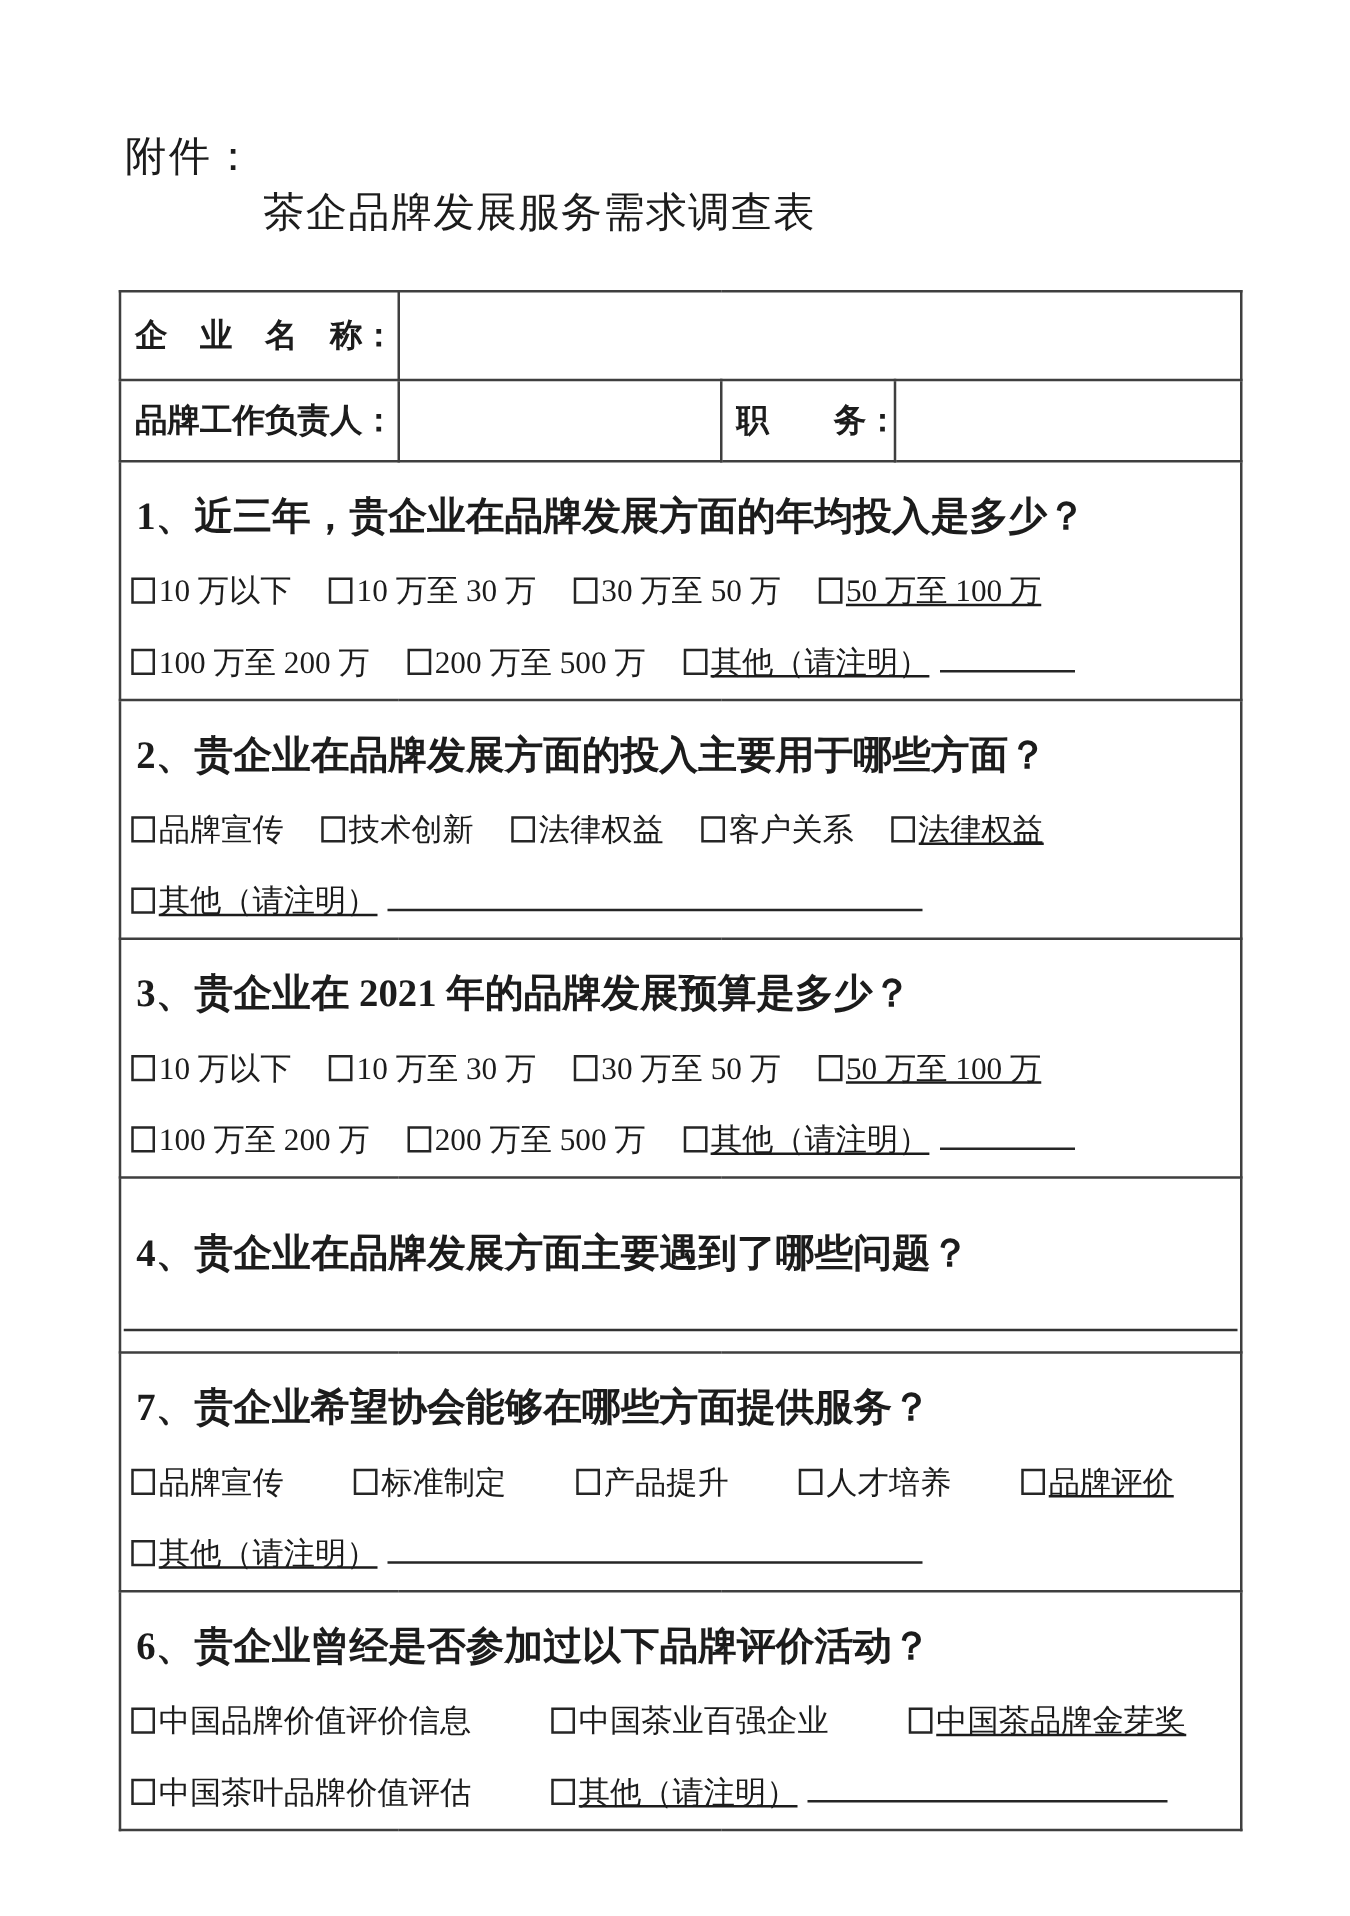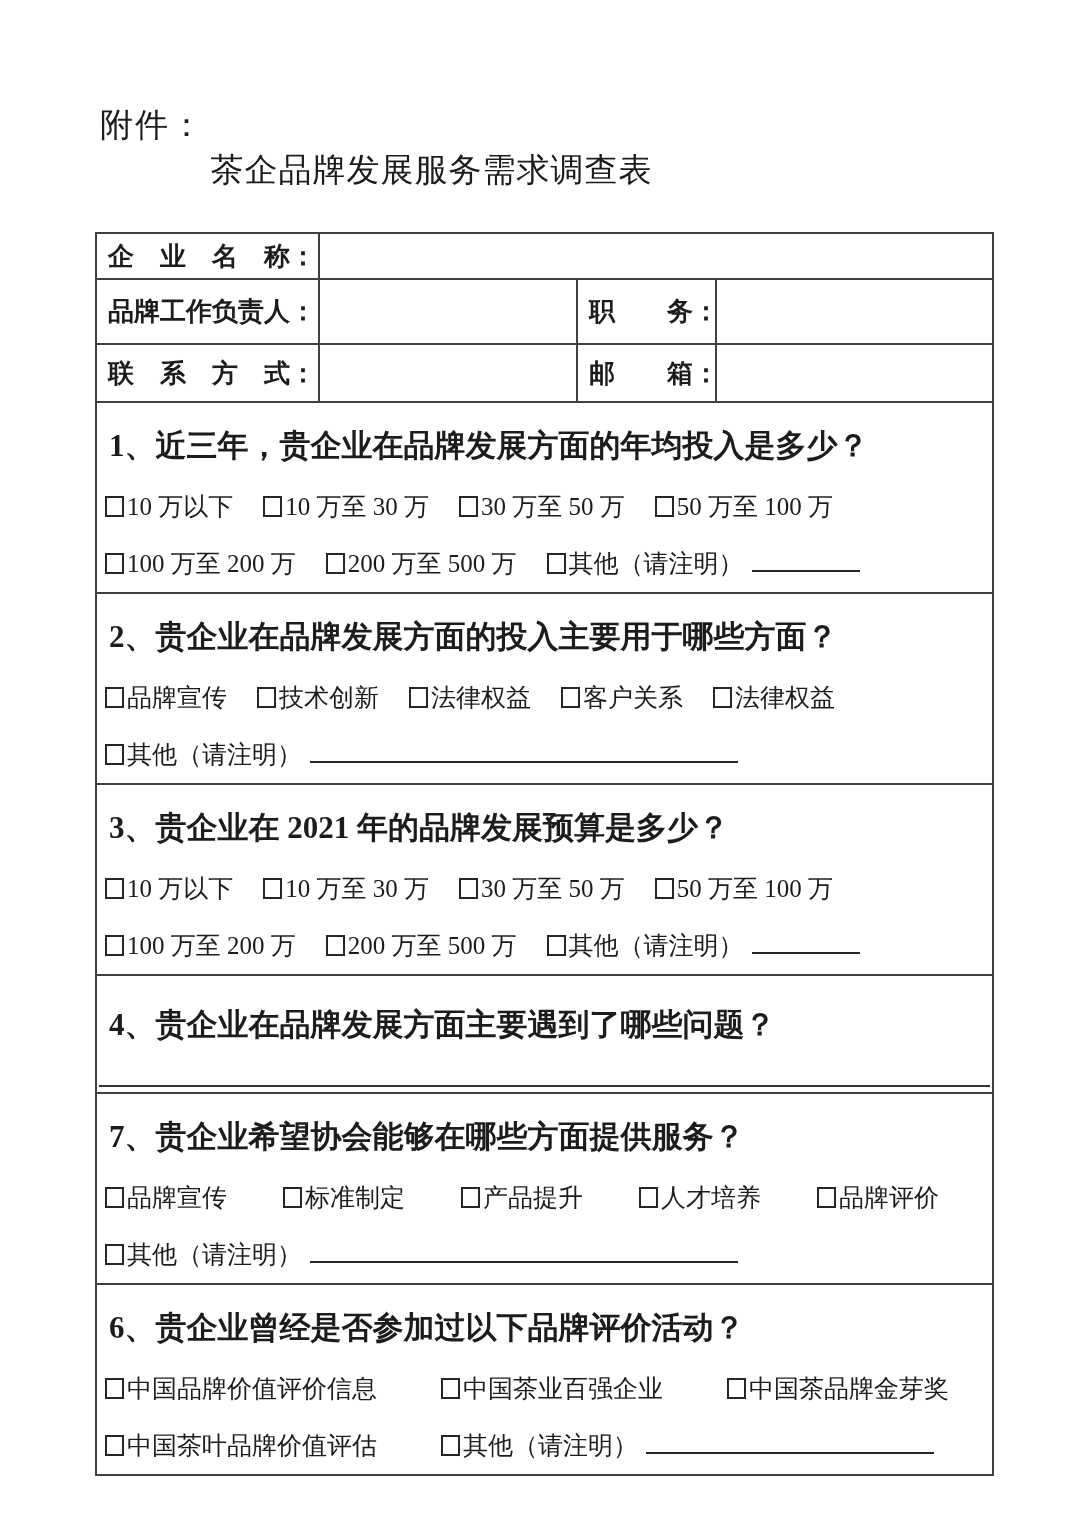--- a/index.html
+++ b/index.html
@@ -68,21 +68,21 @@
   .q-opts {
     margin: 0;
     font-size: 25px;
     line-height: 57px;
     white-space: nowrap;
   }
   .opt { display: inline-block; }
   .gap-md .opt { margin-right: 30px; }
   .gap-lg .opt { margin-right: 56px; }
   .gap-xl .opt { margin-right: 64px; }
-  .q-opts .opt:last-child { margin-right: 0; }
+  .q-opts .opt:last-child { margin-right: 0; text-decoration: underline; }
   .cb {
     display: inline-block;
     width: 15px;
     height: 17px;
     border: 2px solid #262626;
     margin-right: 3px;
     vertical-align: -2px;
     background: #ffffff;
   }
   .blank {
@@ -109,48 +109,38 @@
 
 <table class="survey">
   <colgroup>
     <col style="width:223px">
     <col style="width:258px">
     <col style="width:139px">
     <col style="width:277px">
   </colgroup>
 
   <tbody>
-      <tr style="height:46px">
+      <tr style="height:71px">
     <td class="lbl">
       <span>企　业　名　称：</span>
     </td>
     <td class="val" colspan="3"></td>
   </tr>
 
   <tr style="height:65px">
     <td class="lbl">
       <span>品牌工作负责人：</span>
     </td>
     <td class="val"></td>
     <td class="lbl">
       <span>职　　务：</span>
     </td>
     <td class="val"></td>
   </tr>
 
-  <tr style="height:58px">
-    <td class="lbl">
-      <span>联　系　方　式：</span>
-    </td>
-    <td class="val"></td>
-    <td class="lbl">
-      <span>邮　　箱：</span>
-    </td>
-    <td class="val"></td>
-  </tr>
 
   <tr style="height:173px">
     <td class="qcell" colspan="4">
       <p class="q-title">1、近三年，贵企业在品牌发展方面的年均投入是多少？</p>
       <p class="q-opts gap-md">
         <span class="opt"><span class="cb"></span><span>10 万以下</span></span><span class="opt"><span class="cb"></span><span>10 万至 30 万</span></span><span class="opt"><span class="cb"></span><span>30 万至 50 万</span></span><span class="opt"><span class="cb"></span><span>50 万至 100 万</span></span>
       </p>
       <p class="q-opts gap-md">
         <span class="opt"><span class="cb"></span><span>100 万至 200 万</span></span><span class="opt"><span class="cb"></span><span>200 万至 500 万</span></span><span class="opt"><span class="cb"></span><span>其他（请注明）</span><span class="blank blank-sm"></span></span>
       </p>
@@ -174,21 +164,21 @@
       <p class="q-title">3、贵企业在 2021 年的品牌发展预算是多少？</p>
       <p class="q-opts gap-md">
         <span class="opt"><span class="cb"></span><span>10 万以下</span></span><span class="opt"><span class="cb"></span><span>10 万至 30 万</span></span><span class="opt"><span class="cb"></span><span>30 万至 50 万</span></span><span class="opt"><span class="cb"></span><span>50 万至 100 万</span></span>
       </p>
       <p class="q-opts gap-md">
         <span class="opt"><span class="cb"></span><span>100 万至 200 万</span></span><span class="opt"><span class="cb"></span><span>200 万至 500 万</span></span><span class="opt"><span class="cb"></span><span>其他（请注明）</span><span class="blank blank-sm"></span></span>
       </p>
     </td>
   </tr>
 
-  <tr style="height:118px">
+  <tr style="height:140px">
     <td class="qcell" colspan="4">
       <p class="q-title">4、贵企业在品牌发展方面主要遇到了哪些问题？</p>
       <div class="answer-line"></div>
     </td>
   </tr>
 
   <tr style="height:175px">
     <td class="qcell" colspan="4">
       <p class="q-title">7、贵企业希望协会能够在哪些方面提供服务？</p>
       <p class="q-opts gap-lg">

